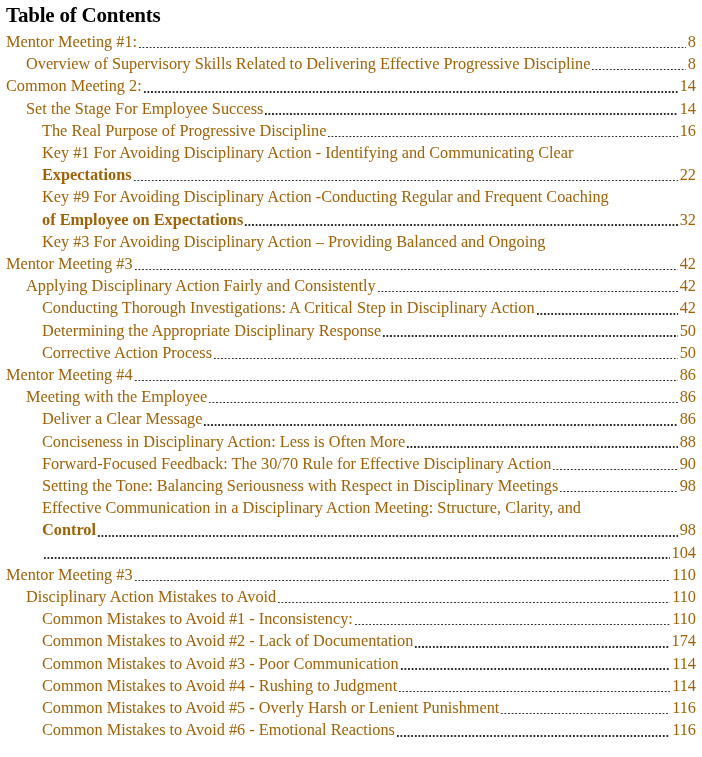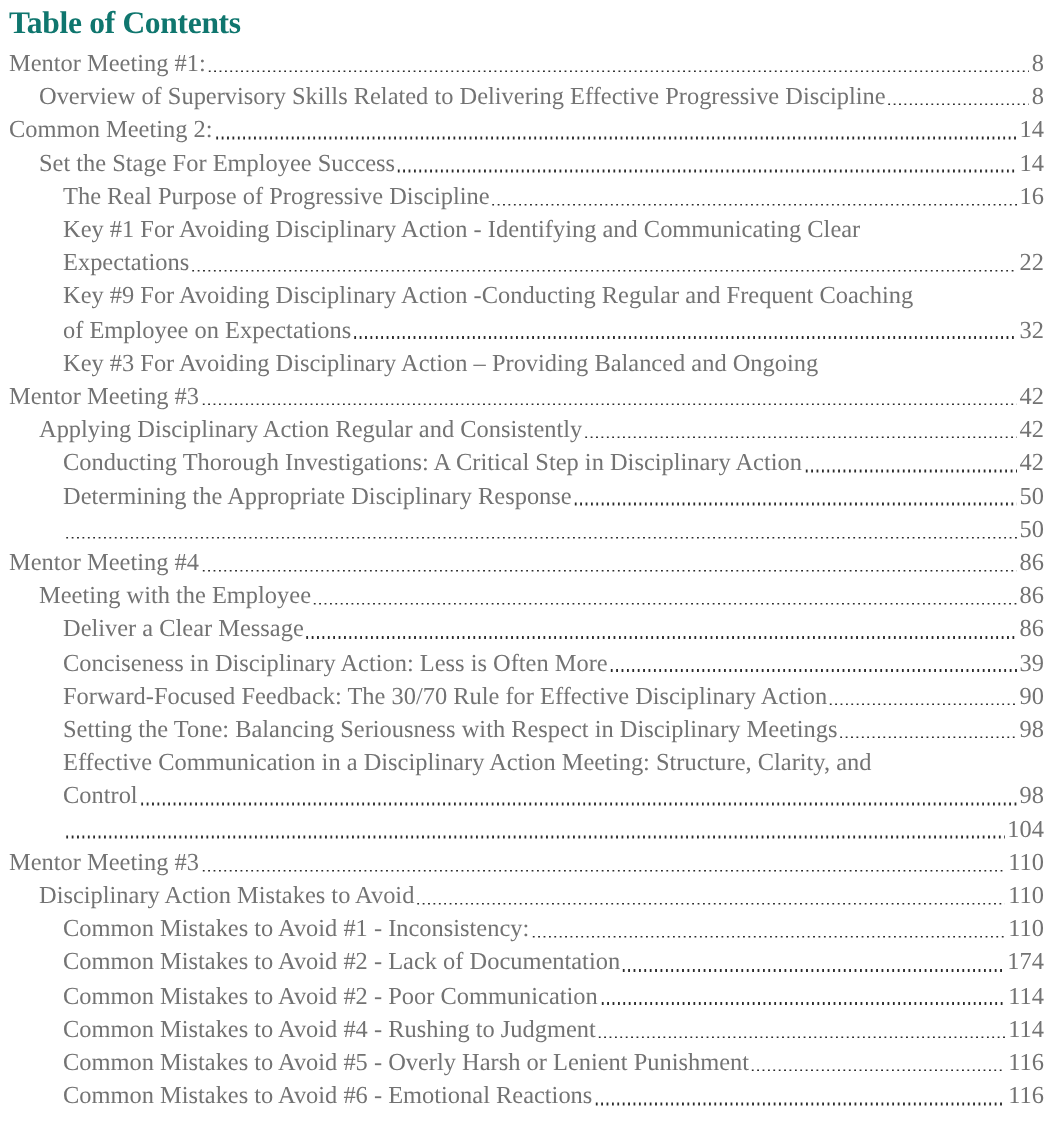--- a/index.html
+++ b/index.html
@@ -23,36 +23,36 @@
     background: #ffffff;
   }
   #toc-title {
     font-family: "Liberation Serif", "DejaVu Serif", serif;
     font-weight: bold;
     font-size: 21px;
     line-height: 26px;
     letter-spacing: -0.2px;
     margin: 2px 0 3px 0;
     padding: 0;
-    color: #0f766e;
+    color: #000000;
     white-space: nowrap;
   }
   #toc-list {
     list-style: none;
     margin: 0;
     padding: 0;
     font-size: 16.3px;
     line-height: 22.2px;
   }
   .toc-entry {
     display: block;
     position: relative;
     margin: 0;
     padding: 0;
-    color: #737373;
+    color: #a16207;
     text-decoration: none;
   }
   
   .lvl-1 { padding-left: 0px; }
   .lvl-2 { padding-left: 20px; }
   .lvl-3 { padding-left: 36px; }
 
   
   .toc-row {
     display: flex;
@@ -100,20 +100,21 @@
     display: block;
   }
   .toc-entry.wrap .toc-tail {
     display: flex;
     align-items: flex-end;
     width: 100%;
   }
   .toc-entry.wrap .toc-tail .toc-text-last {
     flex: 0 1 auto;
     white-space: nowrap;
+    font-weight: bold;
   }
 </style>
 </head>
 <body>
 
 <div id="toc-page">
 
   <h1 id="toc-title">Table of Contents</h1>
 
   <div id="toc-list">
@@ -179,41 +180,42 @@
       </a>
       <a class="toc-entry lvl-1" href="#">
         <span class="toc-row">
           <span class="toc-text">Mentor Meeting #3</span>
           <span class="toc-leader"></span>
           <span class="toc-page-num">42</span>
         </span>
       </a>
       <a class="toc-entry lvl-2" href="#">
         <span class="toc-row">
-          <span class="toc-text">Applying Disciplinary Action Regular and Consistently</span>
+          <span class="toc-text">Applying Disciplinary Action Fairly and Consistently</span>
           <span class="toc-leader"></span>
           <span class="toc-page-num">42</span>
         </span>
       </a>
       <a class="toc-entry lvl-3" href="#">
         <span class="toc-row">
           <span class="toc-text">Conducting Thorough Investigations: A Critical Step in Disciplinary Action</span>
           <span class="toc-leader"></span>
           <span class="toc-page-num">42</span>
         </span>
       </a>
       <a class="toc-entry lvl-3" href="#">
         <span class="toc-row">
           <span class="toc-text">Determining the Appropriate Disciplinary Response</span>
           <span class="toc-leader"></span>
           <span class="toc-page-num">50</span>
         </span>
       </a>
       <a class="toc-entry lvl-3" href="#">
         <span class="toc-row">
+          <span class="toc-text">Corrective Action Process</span>
           <span class="toc-leader"></span>
           <span class="toc-page-num">50</span>
         </span>
       </a>
       <a class="toc-entry lvl-1" href="#">
         <span class="toc-row">
           <span class="toc-text">Mentor Meeting #4</span>
           <span class="toc-leader"></span>
           <span class="toc-page-num">86</span>
         </span>
@@ -229,21 +231,21 @@
         <span class="toc-row">
           <span class="toc-text">Deliver a Clear Message</span>
           <span class="toc-leader"></span>
           <span class="toc-page-num">86</span>
         </span>
       </a>
       <a class="toc-entry lvl-3" href="#">
         <span class="toc-row">
           <span class="toc-text">Conciseness in Disciplinary Action: Less is Often More</span>
           <span class="toc-leader"></span>
-          <span class="toc-page-num">39</span>
+          <span class="toc-page-num">88</span>
         </span>
       </a>
       <a class="toc-entry lvl-3" href="#">
         <span class="toc-row">
           <span class="toc-text">Forward-Focused Feedback: The 30/70 Rule for Effective Disciplinary Action</span>
           <span class="toc-leader"></span>
           <span class="toc-page-num">90</span>
         </span>
       </a>
       <a class="toc-entry lvl-3" href="#">
@@ -292,21 +294,21 @@
       </a>
       <a class="toc-entry lvl-3" href="#">
         <span class="toc-row">
           <span class="toc-text">Common Mistakes to Avoid #2 - Lack of Documentation</span>
           <span class="toc-leader"></span>
           <span class="toc-page-num">174</span>
         </span>
       </a>
       <a class="toc-entry lvl-3" href="#">
         <span class="toc-row">
-          <span class="toc-text">Common Mistakes to Avoid #2 - Poor Communication</span>
+          <span class="toc-text">Common Mistakes to Avoid #3 - Poor Communication</span>
           <span class="toc-leader"></span>
           <span class="toc-page-num">114</span>
         </span>
       </a>
       <a class="toc-entry lvl-3" href="#">
         <span class="toc-row">
           <span class="toc-text">Common Mistakes to Avoid #4 - Rushing to Judgment</span>
           <span class="toc-leader"></span>
           <span class="toc-page-num">114</span>
         </span>

